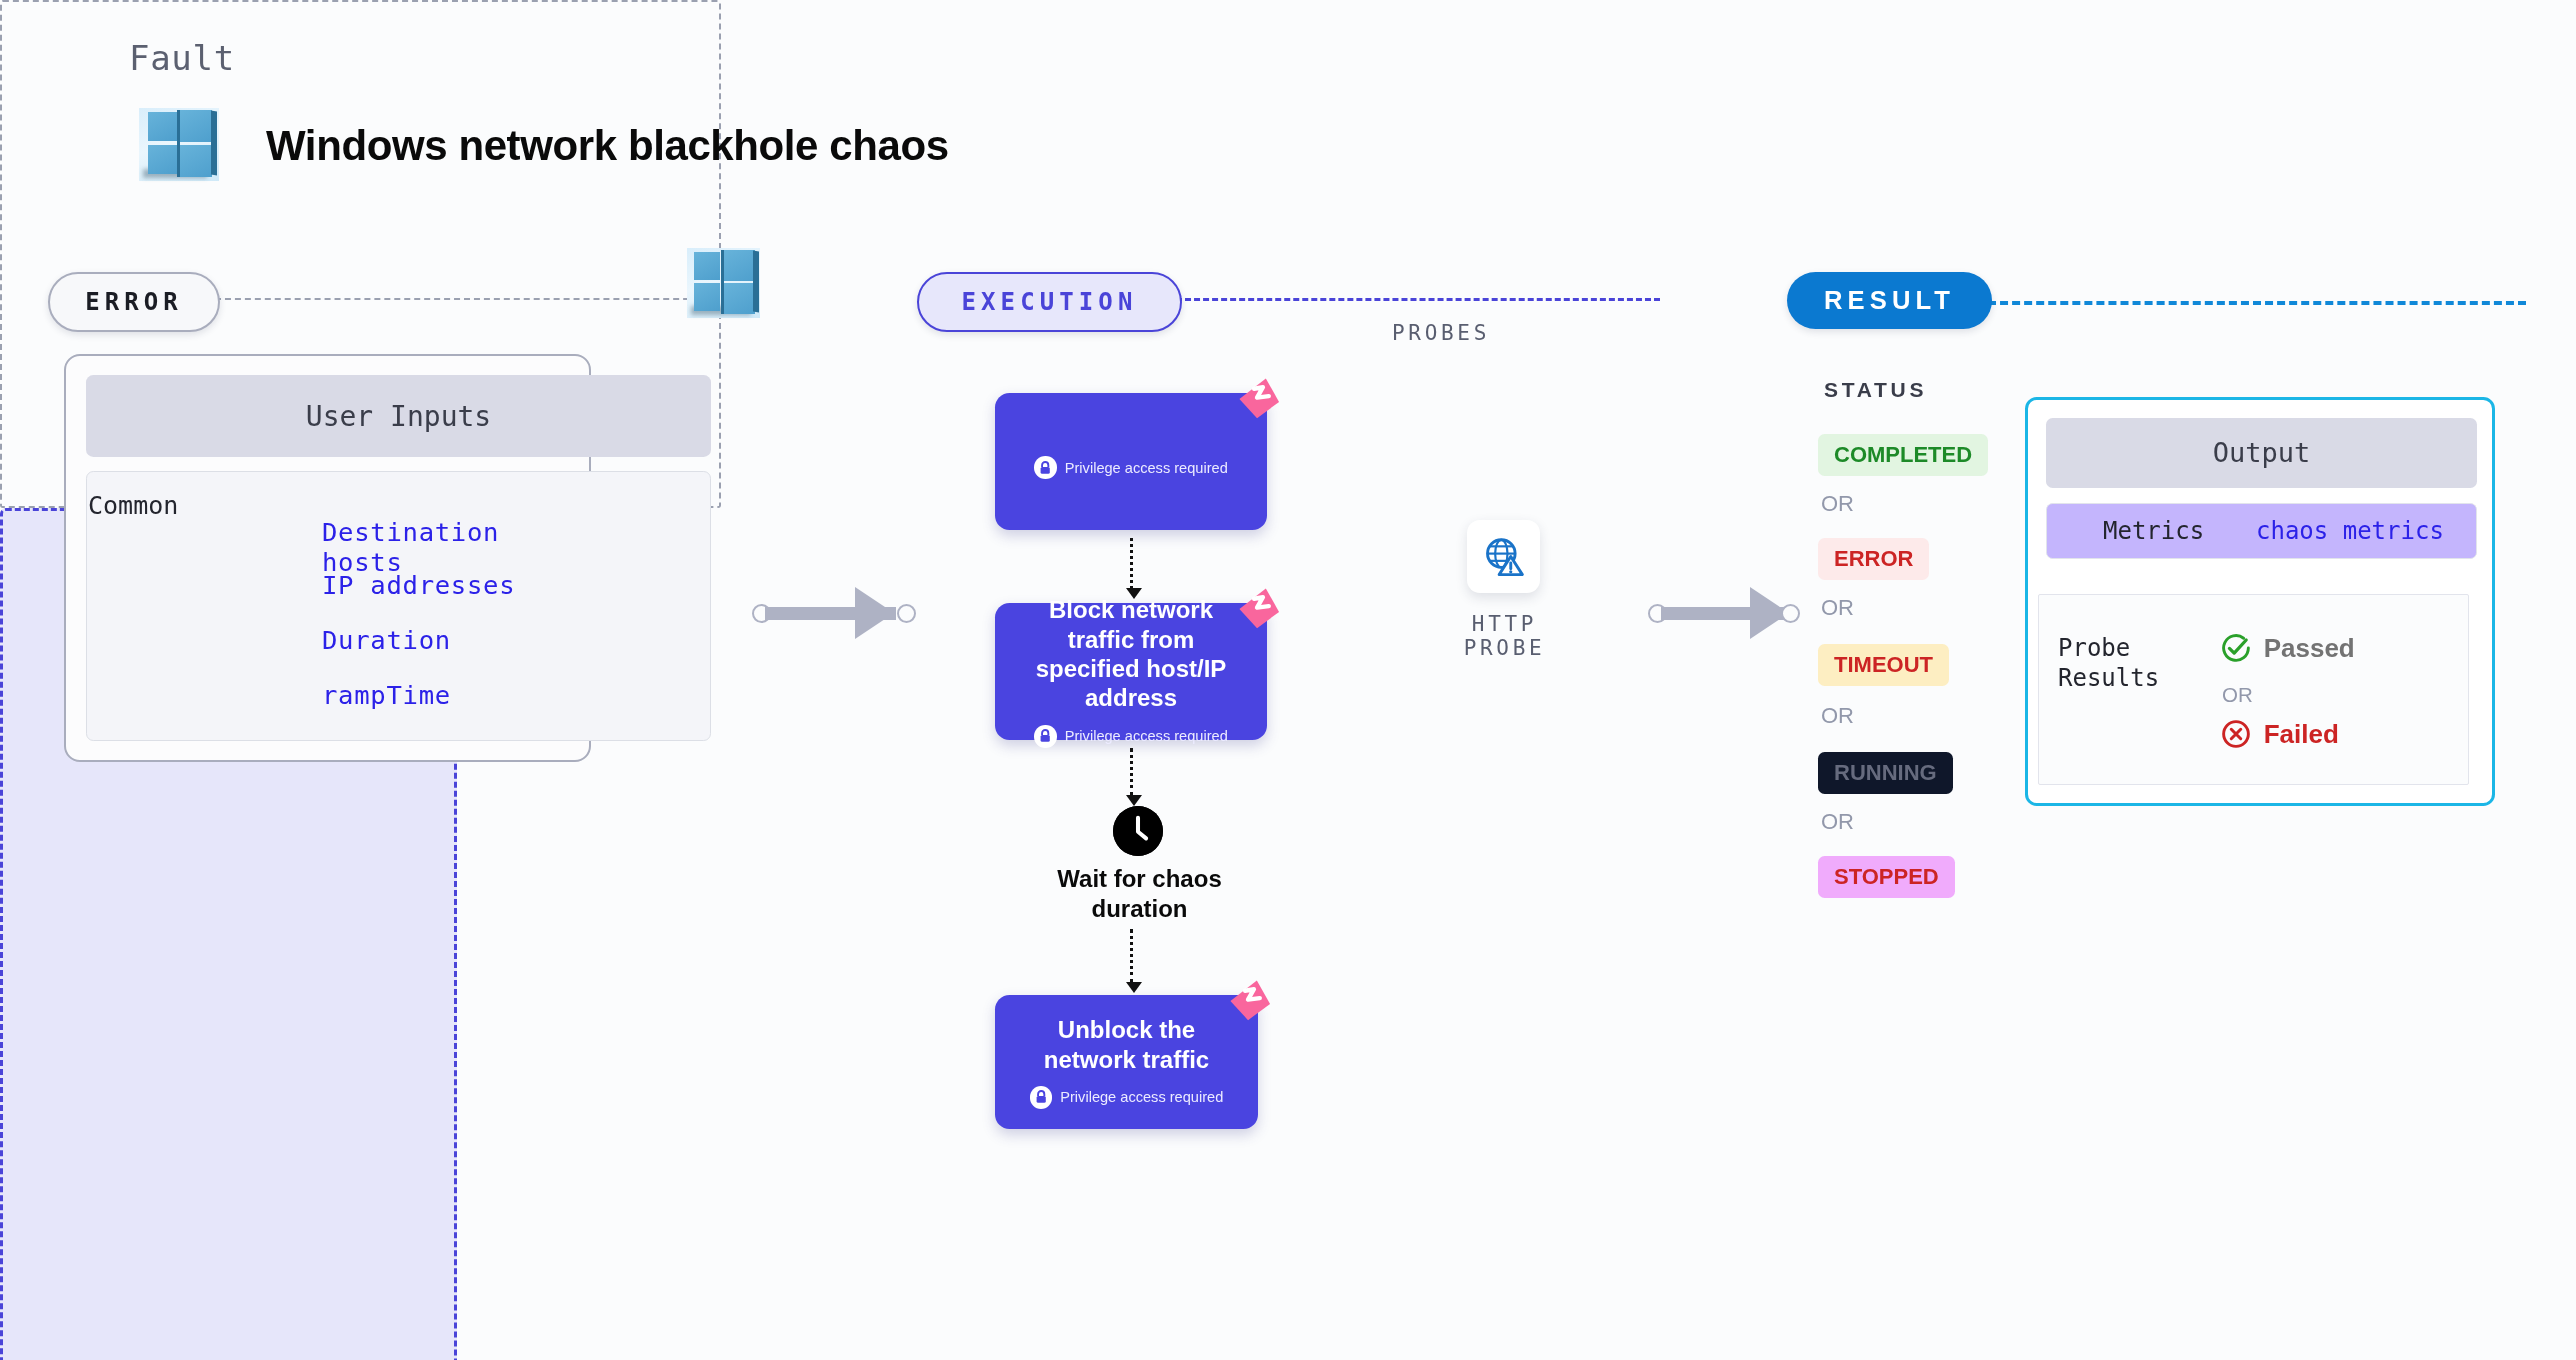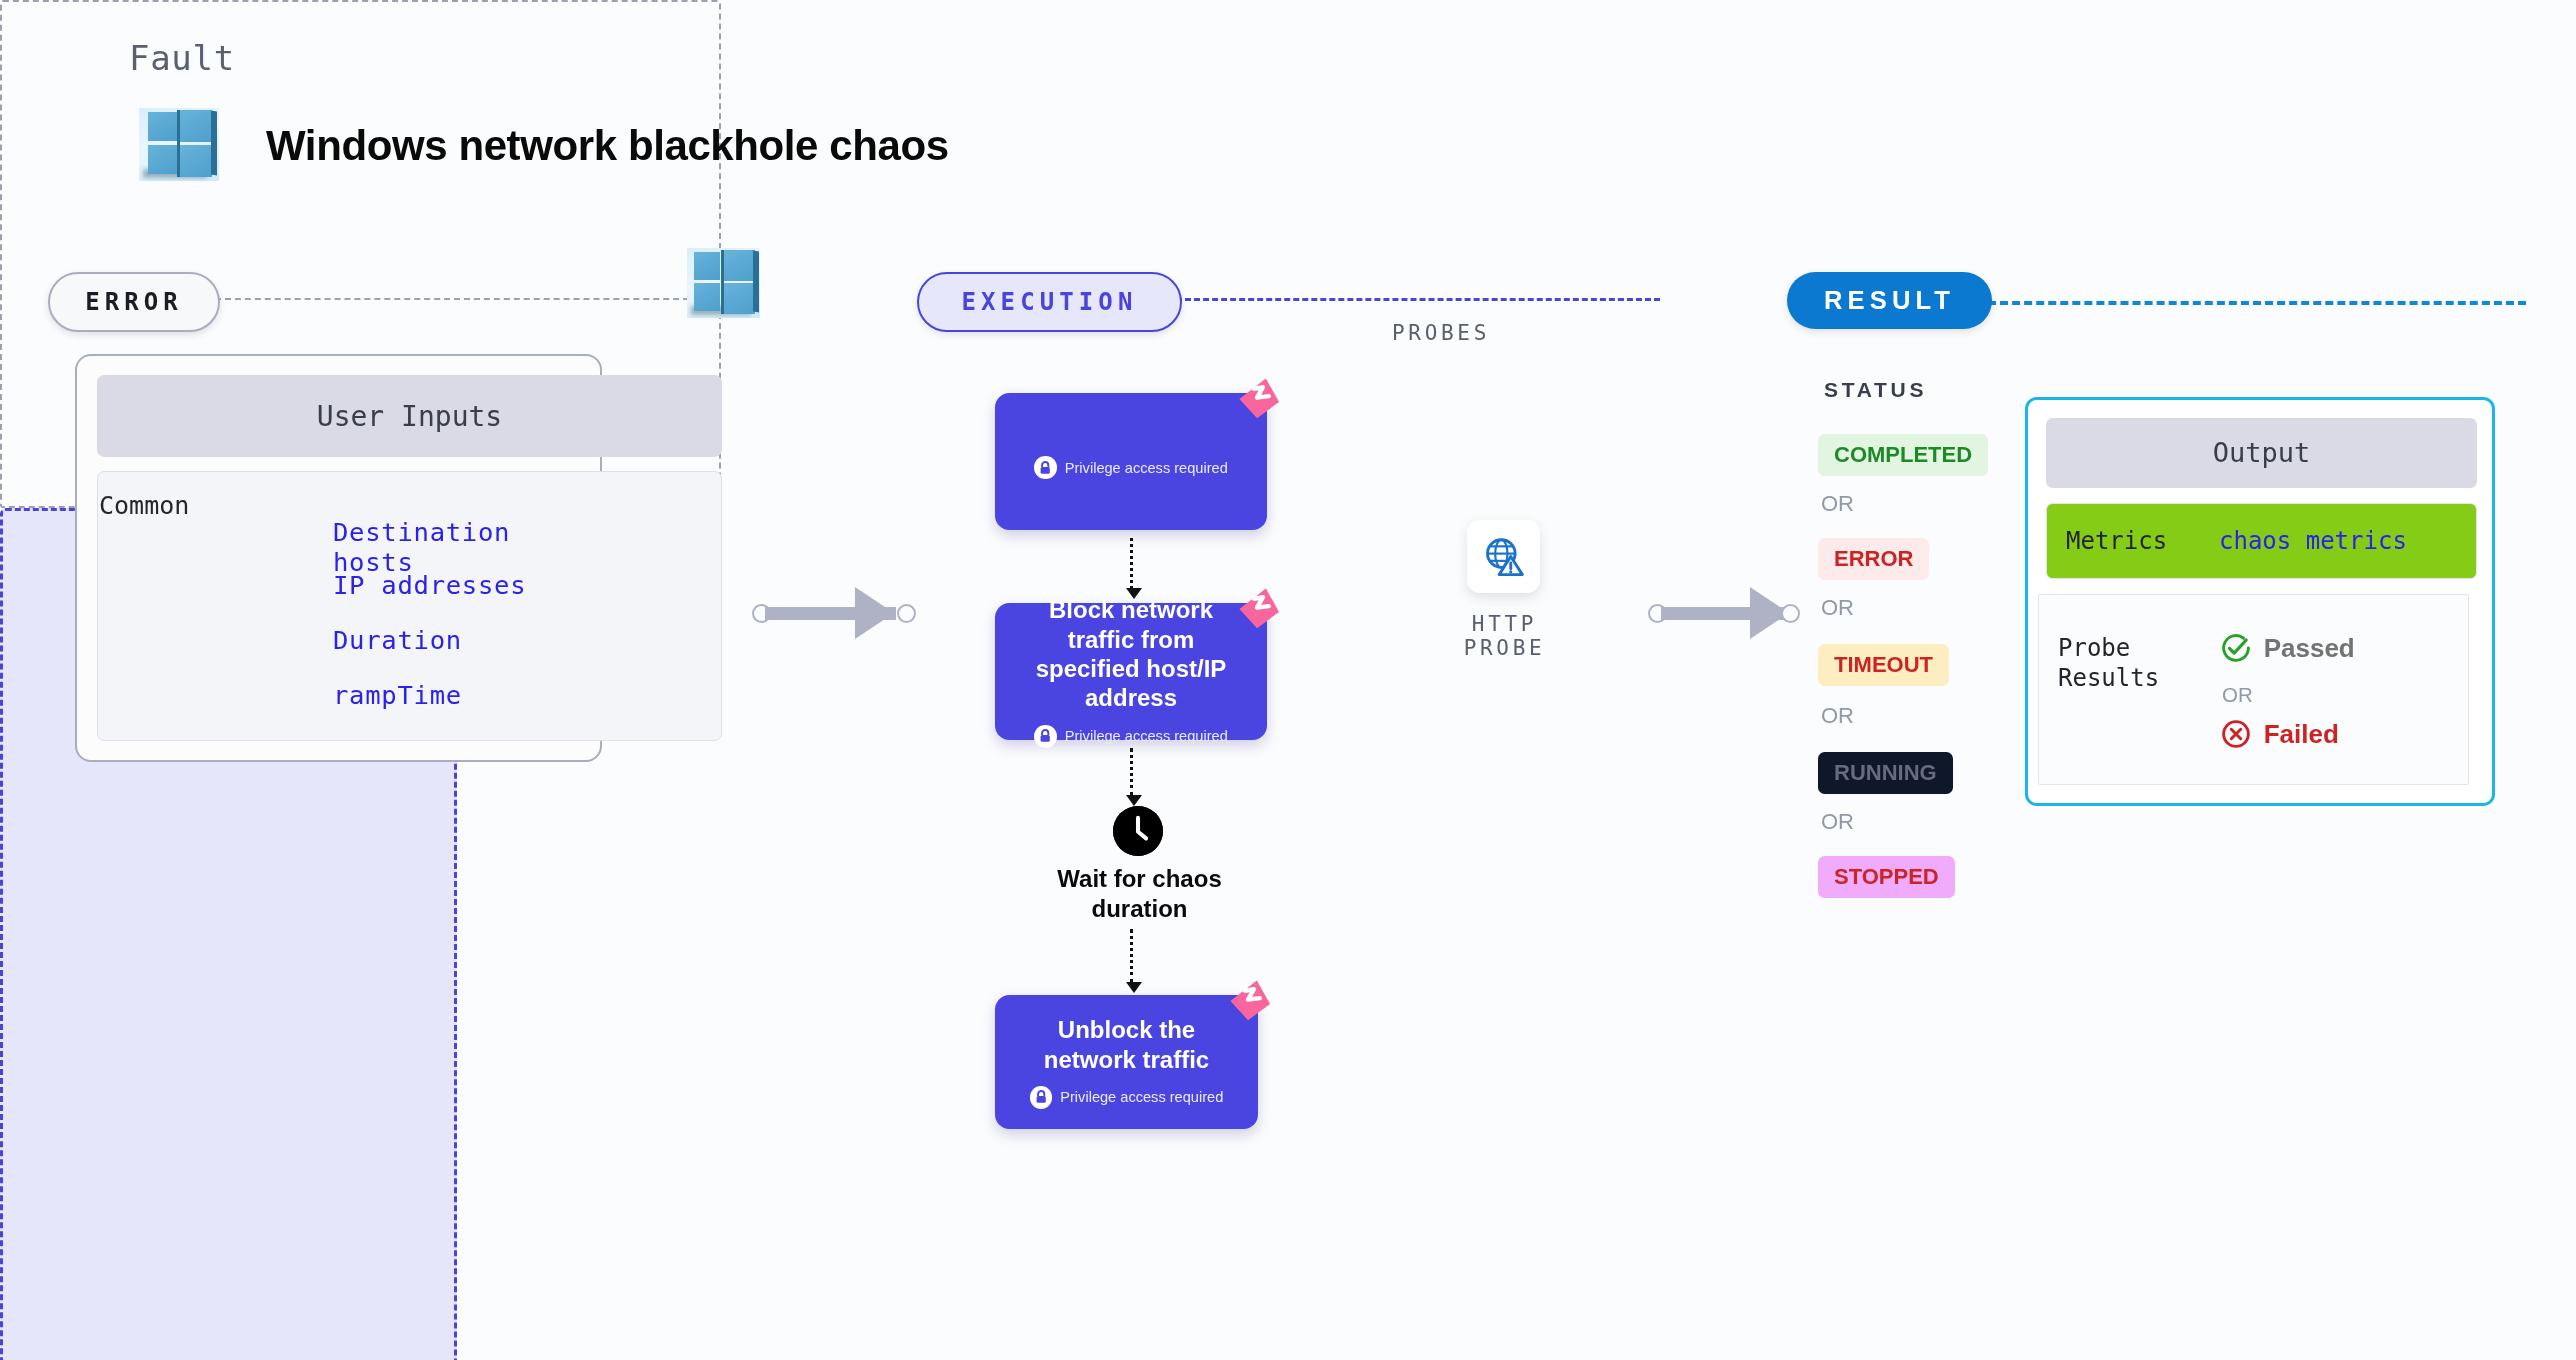--- a/index.html
+++ b/index.html
@@ -54,21 +54,21 @@
     left:42px;top:298px;width:717px;height:504px;
     border:2.9px dashed #9aa0b0;border-radius:2.9px;background:transparent;
   }
   #execution-region{
     left:919px;top:298px;width:451px;height:947px;
     border:3.7px dashed #4a44d8;border-radius:5.8px;background:#e6e6fa;
   }
 
   
   #tune-card{
-    position:absolute;left:75px;top:354px;width:527px;height:408px;
+    position:absolute;left:64px;top:354px;width:527px;height:408px;
     border:2.9px solid #a9adbd;border-radius:16px;background:#fcfcfd;box-sizing:border-box;
   }
   #user-inputs-header{
     position:absolute;left:20px;top:19px;width:625px;height:82px;
     background:#d9dae6;border-radius:7.3px;
     display:flex;align-items:center;justify-content:center;
     font-size:28px;color:#3a3d4a;
   }
   #inputs-box{
     position:absolute;left:20px;top:115px;width:625px;height:270px;
@@ -147,23 +147,23 @@
   #output-card{
     position:absolute;left:2025px;top:397px;width:470px;height:409px;
     border:3.7px solid #1bb6e6;border-radius:11.7px;background:#ffffff;box-sizing:border-box;
   }
   #output-header{
     position:absolute;left:18px;top:17.5px;width:431px;height:70px;
     background:#d9dae6;border-radius:6.6px;display:flex;align-items:center;justify-content:center;
     font-size:27px;color:#3a3d4a;
   }
   #metrics-row{
-    position:absolute;left:18px;top:103px;width:431px;height:76px;
-    border:1.5px solid #e2e4ec;border-radius:6.6px;background:#84cc16;box-sizing:border-box;
-    display:flex;align-items:center;
+    position:absolute;left:18px;top:103px;width:431px;height:56px;
+    border:1.5px solid #e2e4ec;border-radius:6.6px;background:#c4b5fd;box-sizing:border-box;
+    display:flex;align-items:center;padding-left:37px;
   }
   #probe-results-row{
     position:absolute;left:10px;top:194px;width:431px;height:191px;
     border:1.5px solid #e2e4ec;border-radius:2px;background:#fbfcfd;box-sizing:border-box;
   }
   .row-key{font-size:24px;color:#23252e;line-height:1.25;}
   .row-val-blue{font-size:24px;color:#2b21e8;}
   .res-line{display:flex;align-items:center;gap:11.7px;font-size:26px;font-weight:bold;}
 
   

